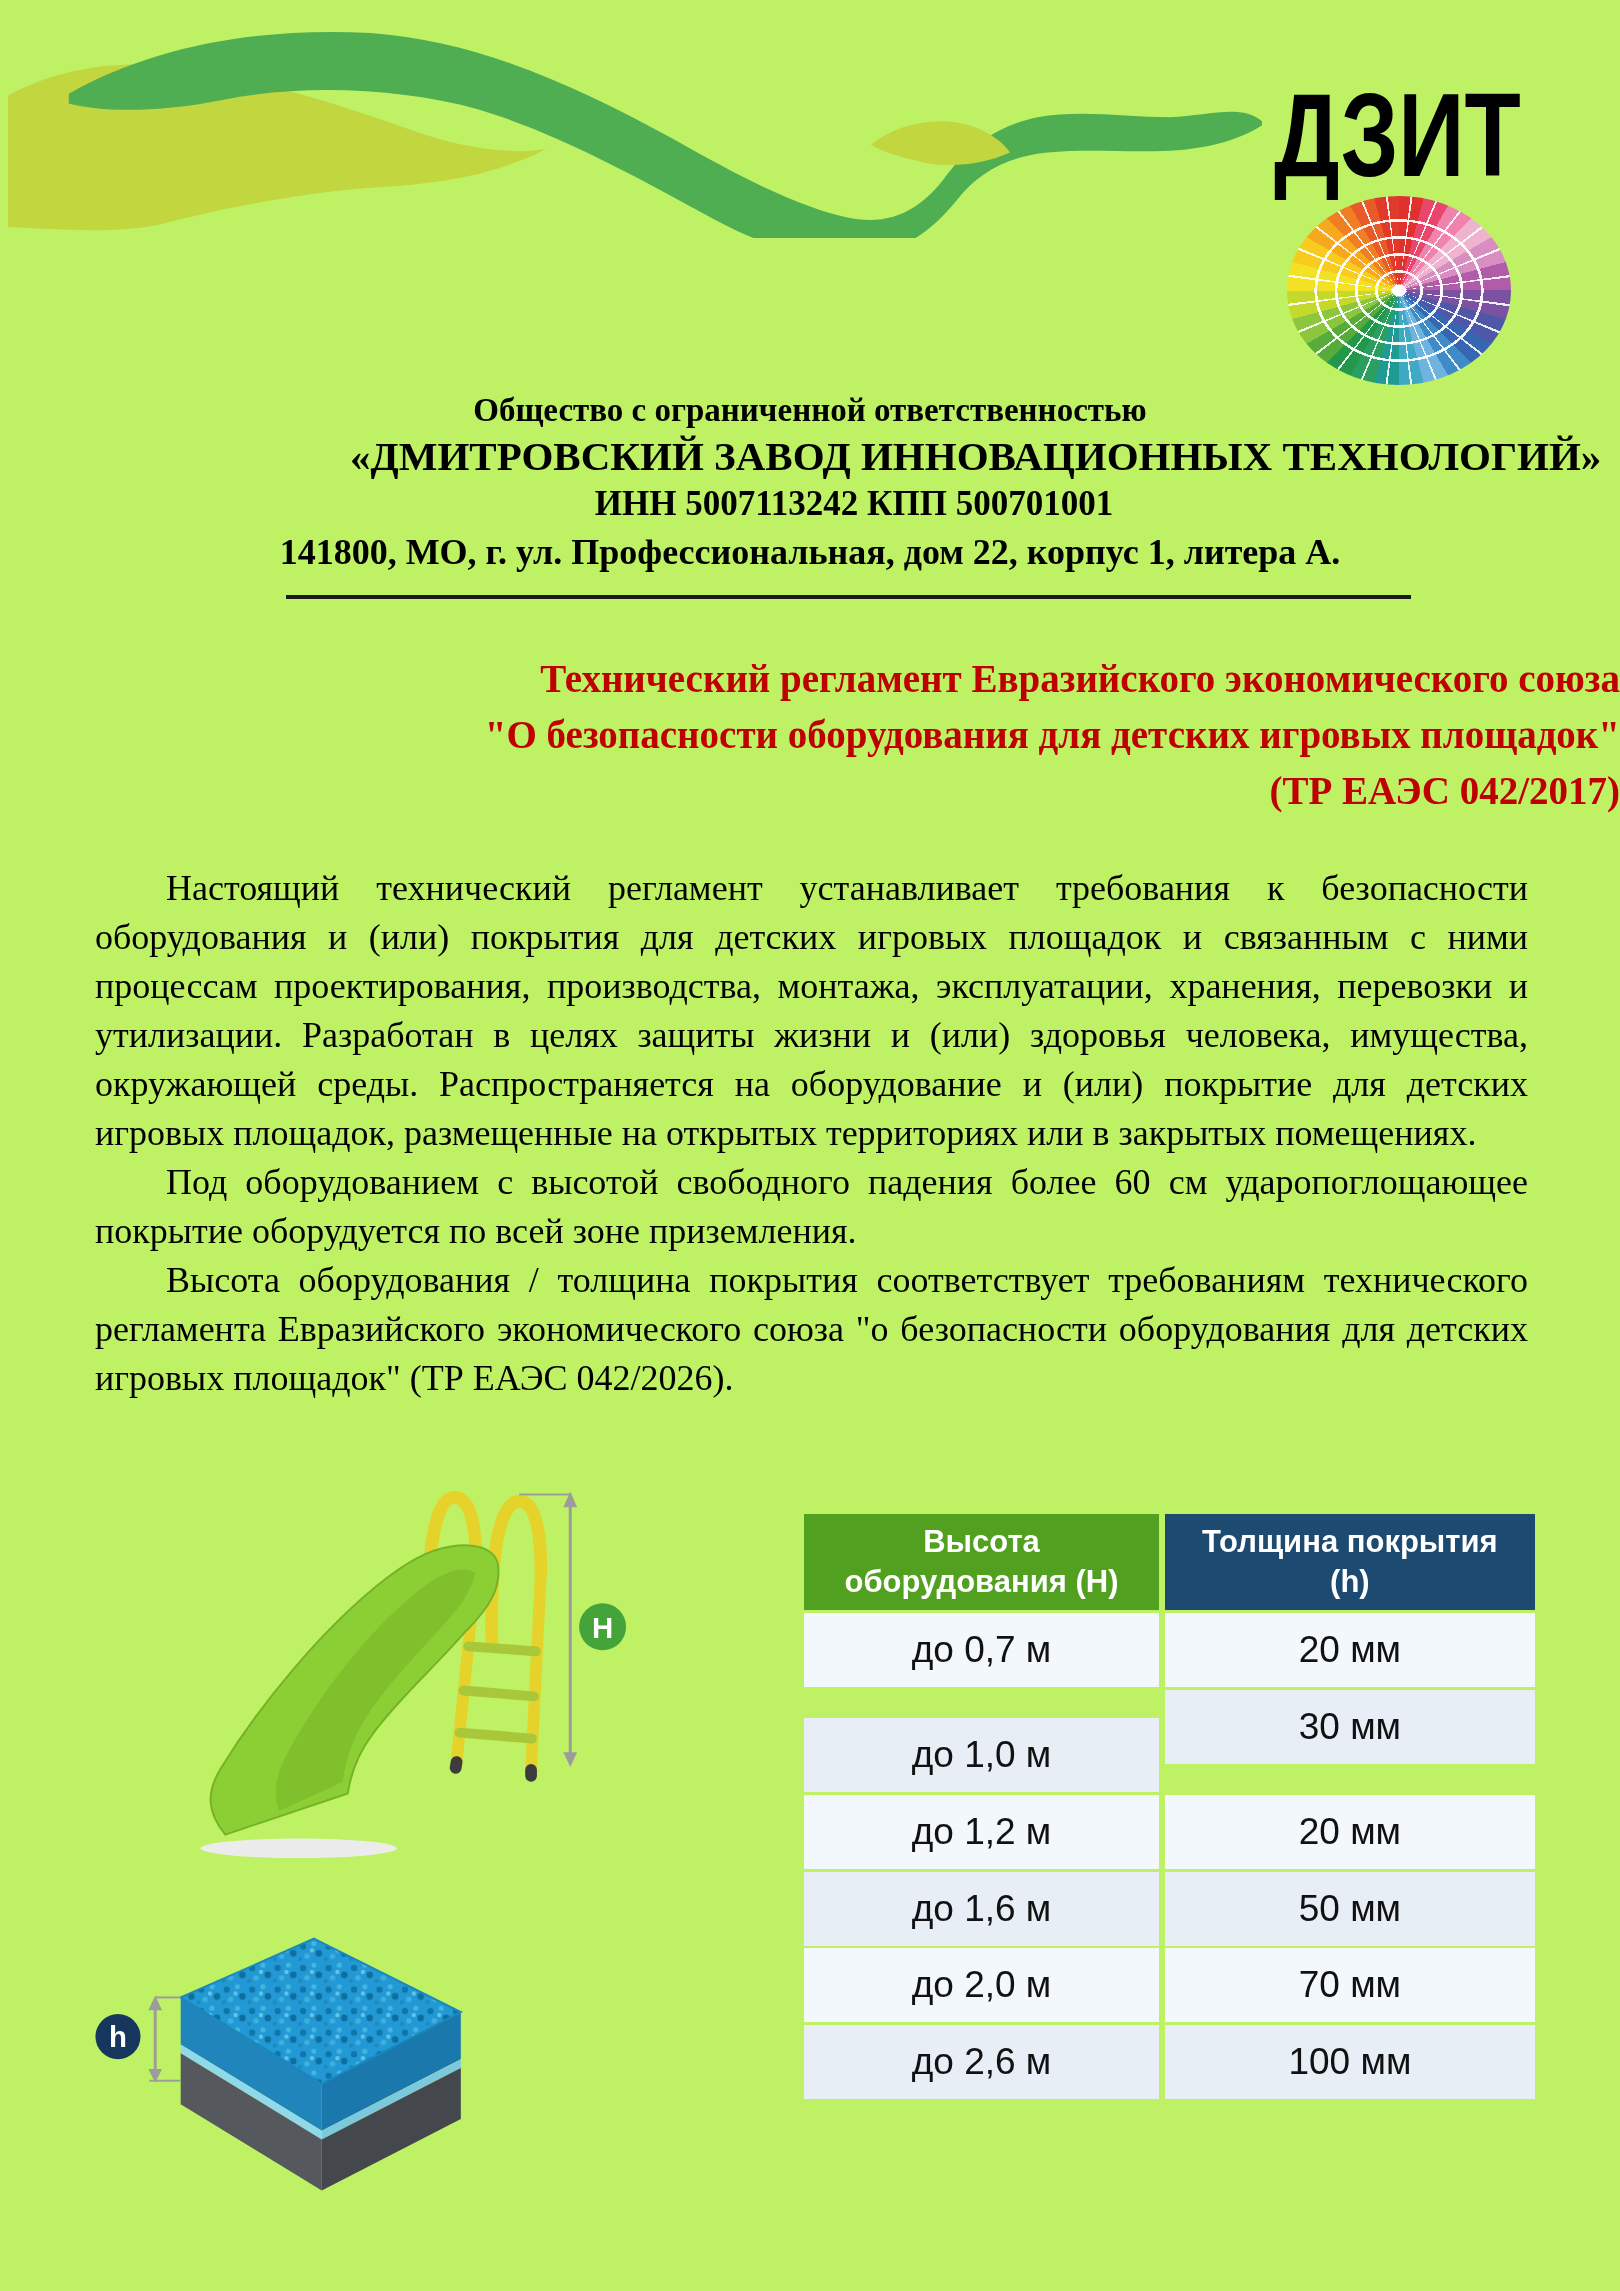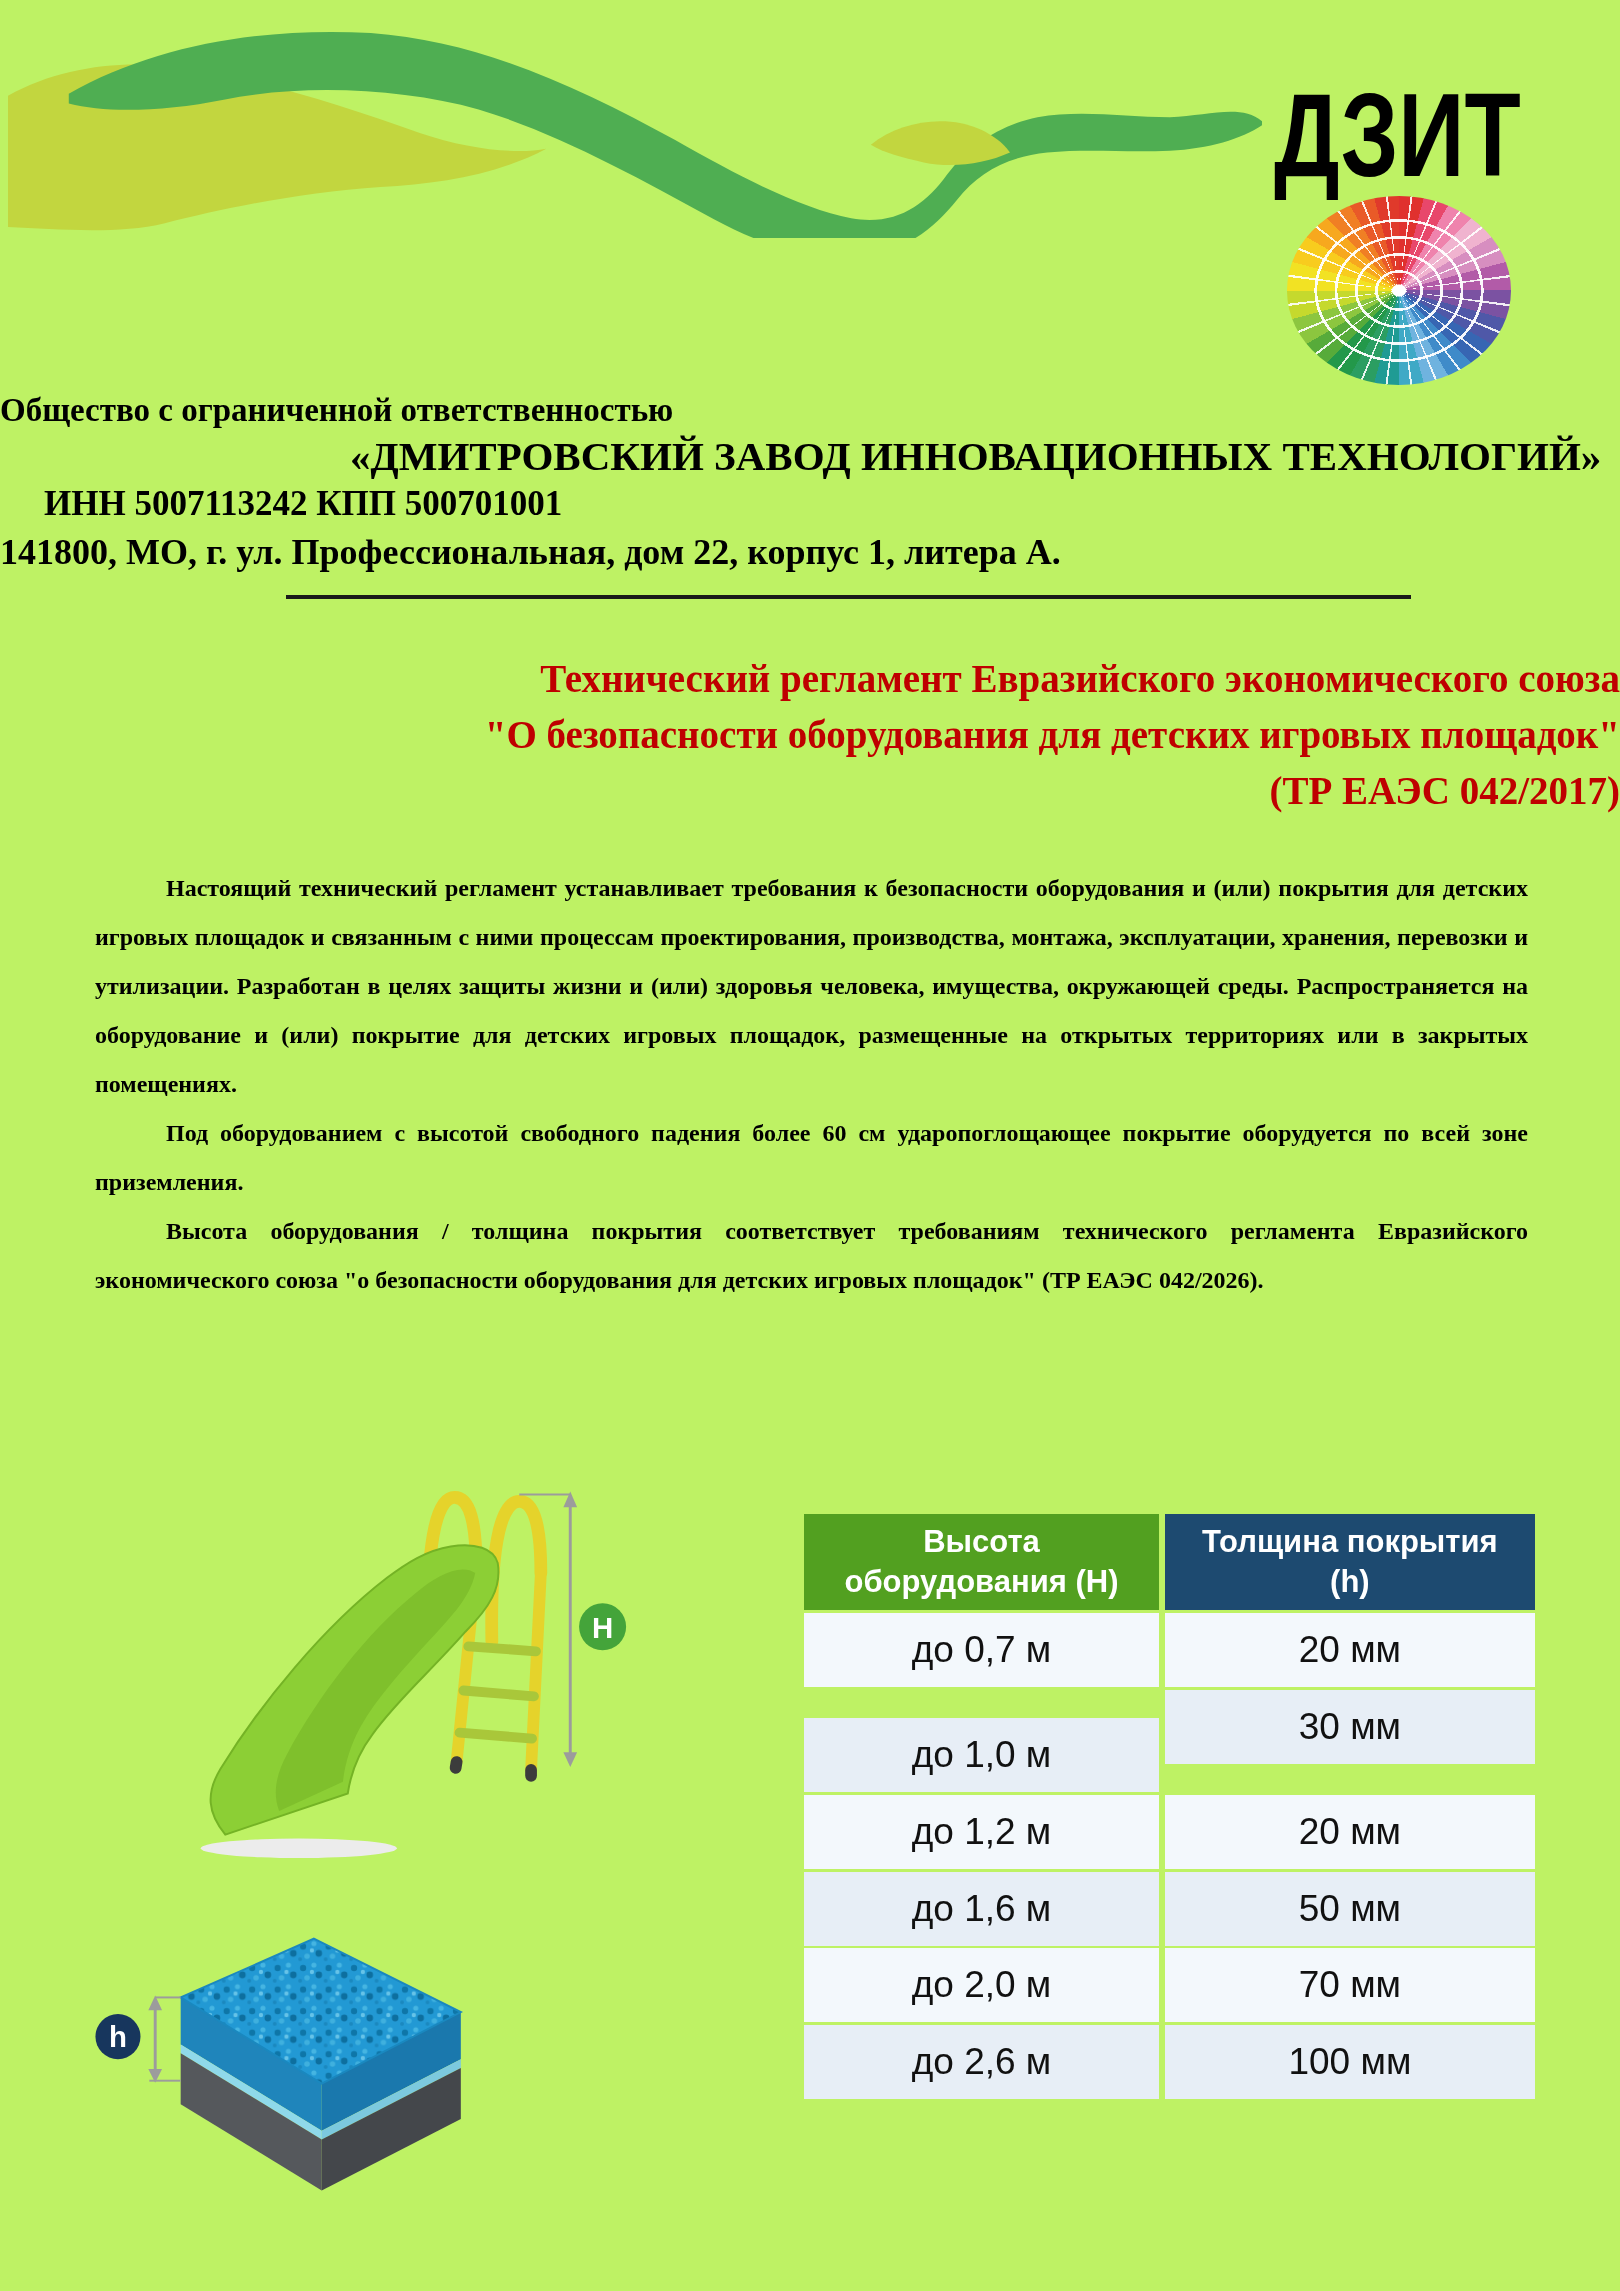--- a/index.html
+++ b/index.html
@@ -28,32 +28,32 @@
         rgba(255,255,255,0) 75.5%),
       repeating-conic-gradient(from 7deg,rgba(255,255,255,.9) 0 1.2deg,rgba(255,255,255,0) 1.2deg 15deg),
       conic-gradient(
         #e0312e 0 15deg,#e8476b 0 30deg,#ef83ad 0 45deg,#f0b3cf 0 60deg,
         #d78ec0 0 75deg,#b25ba8 0 90deg,#7b52a2 0 105deg,#4f58a8 0 120deg,
         #3766b3 0 135deg,#3f8bc9 0 150deg,#6fb3df 0 165deg,#3fa9c6 0 180deg,
         #1f9b94 0 195deg,#2b9e62 0 210deg,#23984a 0 225deg,#57ab3a 0 240deg,
         #8cc63f 0 255deg,#c5d92d 0 270deg,#f2e223 0 285deg,#f8cc1e 0 300deg,
         #f7a81e 0 315deg,#f07f24 0 330deg,#e95a28 0 345deg,#e03a2b 0 360deg);
   }
-  .org-line{left:0;width:1620px;text-align:left;font-weight:bold;white-space:nowrap;}
+  .org-line{left:0;width:1620px;text-align:center;font-weight:bold;white-space:nowrap;}
   .org-1{top:392px;font-size:33px;}
   .org-2{top:432px;font-size:41px;text-align:left;padding-left:350px;}
   .org-3{top:484px;font-size:35px;padding-left:44px;}
   .org-4{top:531px;font-size:36px;}
   .rule{left:286px;top:595px;width:1125px;height:3.9px;background:#1a1a1a;}
   
   .doc-title{left:0;top:651px;width:1620px;text-align:right;font-weight:bold;
     font-size:39px;line-height:56px;color:#bf0000;}
   
-  .body-text{left:95px;top:864px;width:1433px;font-size:24px;line-height:49px;
-    text-align:justify;font-weight:bold;}
+  .body-text{left:95px;top:864px;width:1433px;font-size:36px;line-height:49px;
+    text-align:justify;}
   .body-text p{margin:0;text-indent:71px;}
   
   .spec-table{left:804px;top:1514px;width:731px;
     font-family:"Liberation Sans","DejaVu Sans",sans-serif;}
   .thead,.trow{display:grid;grid-template-columns:355px 370px;column-gap:5.9px;}
   .th{height:96px;background:#52a020;color:#fff;display:flex;align-items:center;
     justify-content:center;text-align:center;font-size:31px;line-height:1.3;
     font-weight:600;white-space:pre-line;}
   .th.col2{background:#1d4a70;}
   .trow{margin-top:2.9px;}

